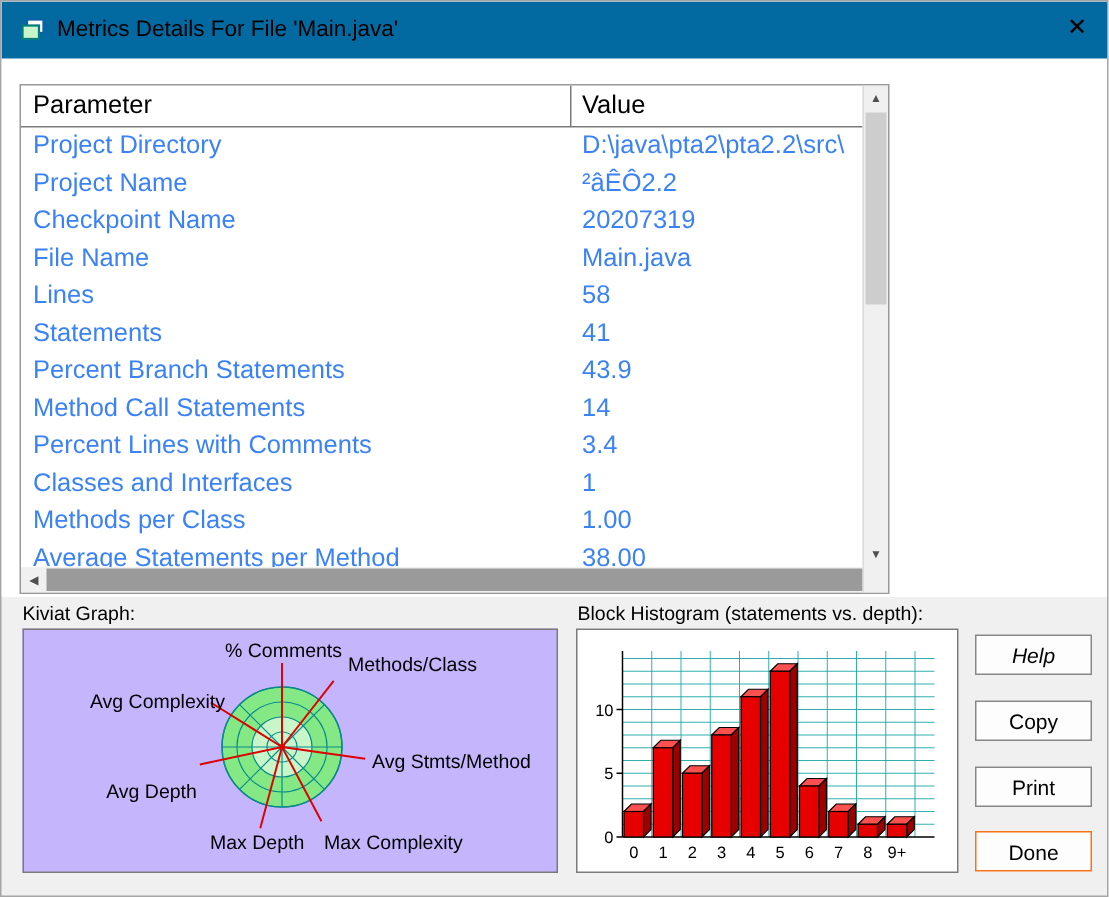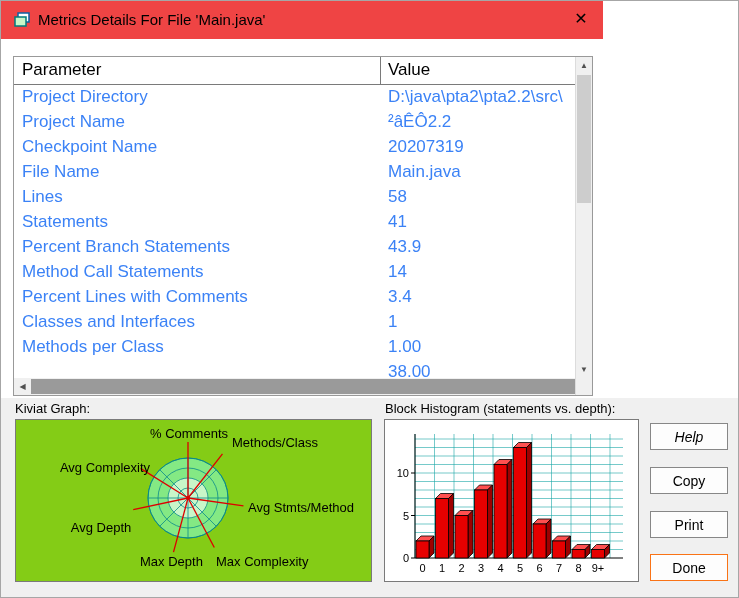--- a/index.html
+++ b/index.html
@@ -1,21 +1,21 @@
 <!DOCTYPE html>
 <html><head>
 <meta charset="utf-8">
 <style>
   html,body{margin:0;padding:0;background:#cfcfcf;font-family:"Liberation Sans",sans-serif;}
   .dialog{position:relative;width:739px;height:598px;background:#f0f0f0;border:1px solid #a6a6a6;
           box-sizing:border-box;overflow:hidden;}
   .top-region{position:absolute;left:0;top:0;width:739px;height:397px;background:#ffffff;}
 
   
-  .titlebar{position:absolute;left:0;top:0;width:602px;height:38px;background:#ef4444;}
+  .titlebar{position:absolute;left:0;top:0;width:739px;height:38px;background:#0369a1;}
   .window-icon{position:absolute;left:13px;top:11px;width:16px;height:16px;}
   .title{position:absolute;left:37px;top:10px;font-size:15px;color:#000;white-space:nowrap;}
   .close-btn{position:absolute;right:4px;top:2px;width:36px;height:32px;text-align:center;
              line-height:32px;font-size:16px;color:#000;cursor:pointer;}
 
   
   .table-panel{position:absolute;left:12px;top:55px;width:580px;height:340px;background:#fff;
                border:1px solid #999;box-sizing:border-box;overflow:hidden;}
   .thead{position:relative;height:27px;border-bottom:1px solid #7a7a7a;font-size:17px;color:#000;}
   .th-param{position:absolute;left:8px;top:3px;}
@@ -38,21 +38,21 @@
   .hscroll{position:absolute;left:0;bottom:0;width:697px;height:17px;background:#f0f0f0;}
   .hs-left,.hs-right{position:absolute;top:0;width:17px;height:17px;text-align:center;font-size:8px;
                      line-height:17px;color:#505050;cursor:pointer;}
   .hs-left{left:0;} .hs-right{right:0;}
   .hs-thumb{position:absolute;left:17px;top:1px;width:588px;height:15px;background:#9a9a9a;cursor:pointer;}
 
   
   .section-label{position:absolute;font-size:13px;color:#000;white-space:nowrap;}
   #kiviat-label{left:14px;top:400px;}
   #hist-label{left:384px;top:400px;}
-  .kiviat-box{position:absolute;left:14px;top:418px;width:357px;height:163px;background:#84cc16;
+  .kiviat-box{position:absolute;left:14px;top:418px;width:357px;height:163px;background:#c4b5fd;
               border:1px solid #7a7a7a;box-sizing:border-box;}
   .hist-box{position:absolute;left:383px;top:418px;width:255px;height:163px;background:#fff;
             border:1px solid #7a7a7a;box-sizing:border-box;}
   .kiviat-box svg,.hist-box svg{position:absolute;left:0;top:0;}
   svg text{font-family:"Liberation Sans",sans-serif;}
   .klabel{position:absolute;font-size:13px;color:#000;white-space:nowrap;}
   .kl-0{left:134px;top:6px;}
   .kl-1{left:216px;top:15px;}
   .kl-2{left:232px;top:80px;}
   .kl-3{left:200px;top:134px;}
@@ -141,20 +141,21 @@
           <span class="cell-param">Classes and Interfaces</span>
           <span class="cell-value">1</span>
         </div>
 
         <div class="row">
           <span class="cell-param">Methods per Class</span>
           <span class="cell-value">1.00</span>
         </div>
 
         <div class="row">
+          <span class="cell-param">Average Statements per Method</span>
           <span class="cell-value">38.00</span>
         </div>
       </div>
     <div class="hscroll">
       <span class="hs-left">◀</span>
       <div class="hs-thumb"></div>
       <span class="hs-right">▶</span>
     </div>
     <div class="vscroll">
       <span class="vs-up">▲</span>

